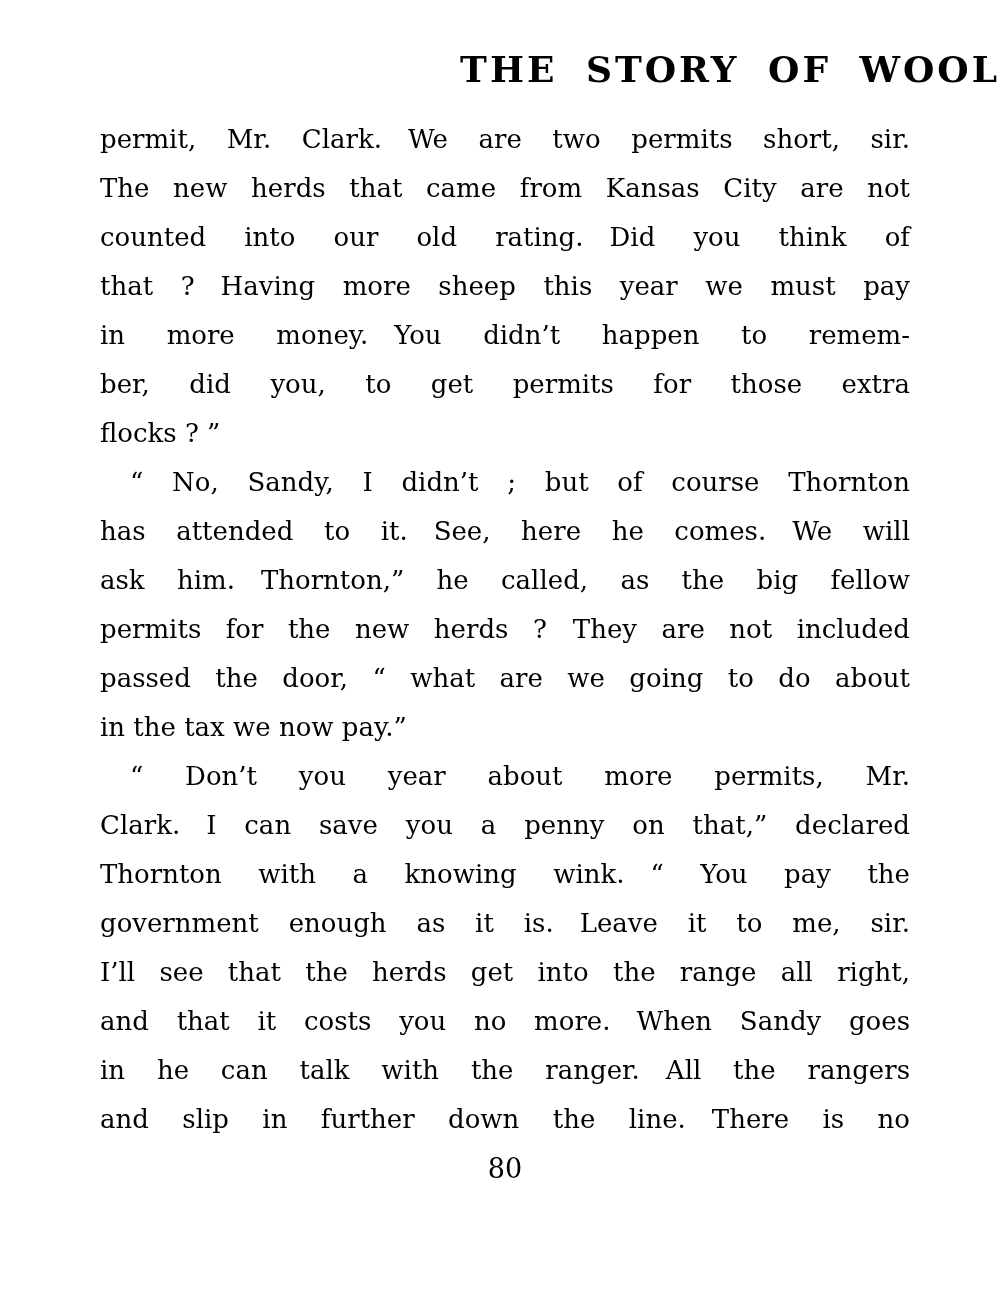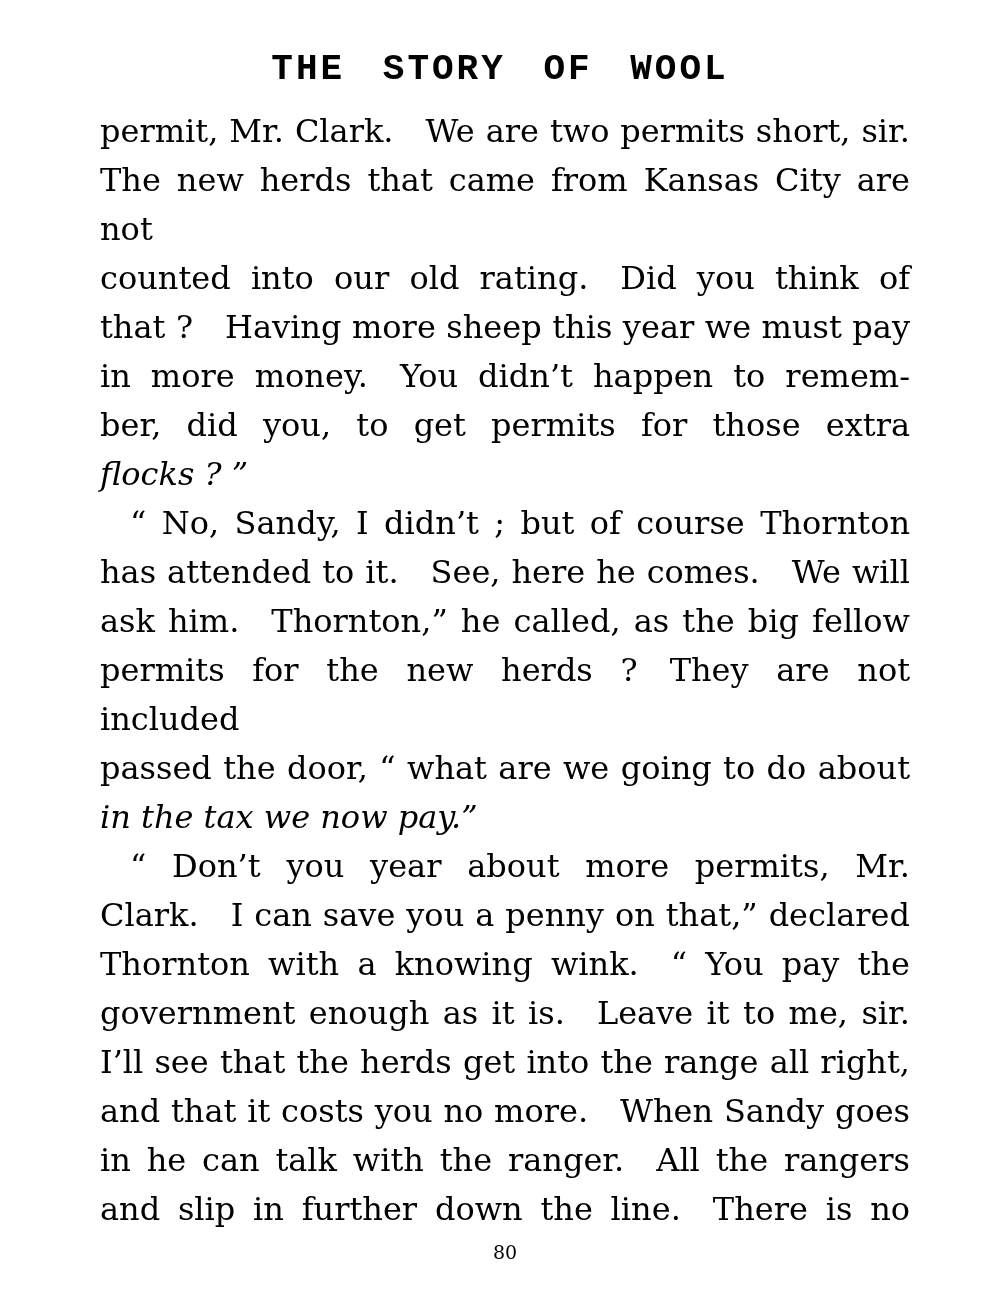--- a/index.html
+++ b/index.html
@@ -11,52 +11,50 @@
     position: relative;
     width: 1000px;
     height: 1313px;
     background: #ffffff;
     color: #000000;
     font-family: "DejaVu Serif", serif;
     overflow: hidden;
   }
   .running-header {
     padding-top: 48px;
-    text-align: center;
+    text-align: right;
     font-size: 36px;
     font-weight: bold;
     letter-spacing: 3px;
     word-spacing: 13px;
     line-height: 1.2;
-    font-family: Liberation Mono, monospace;
   }
   .text-block {
     width: 810px;
     margin-left: 100px;
-    margin-top: 16px;
-    font-size: 32px;
+    margin-top: 24px;
+    font-size: 26px;
     line-height: 49px;
   }
   .line {
     text-align: justify;
     text-align-last: justify;
   }
   .line.short {
     text-align-last: left;
-    font-style: italic;
   }
   .line.indent {
     text-indent: 30px;
   }
   .page-number {
     width: 810px;
     margin-left: 100px;
-    margin-top: 2px;
+    margin-top: 9px;
     text-align: center;
-    font-size: 19px;
+    font-size: 27px;
     line-height: 32px;
   }
 </style>
 </head>
 <body>
 
 <div class="page">
 
   <div class="running-header">THE STORY OF WOOL</div>
 

